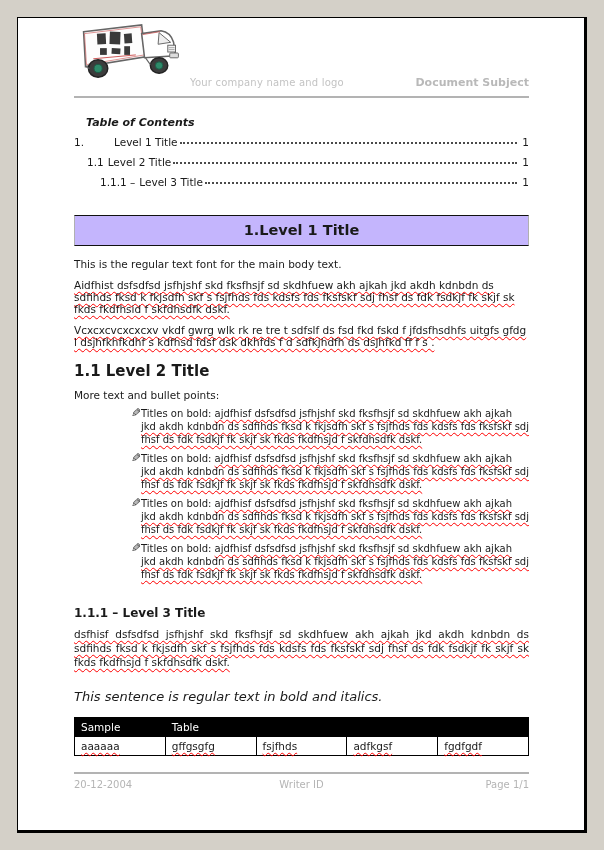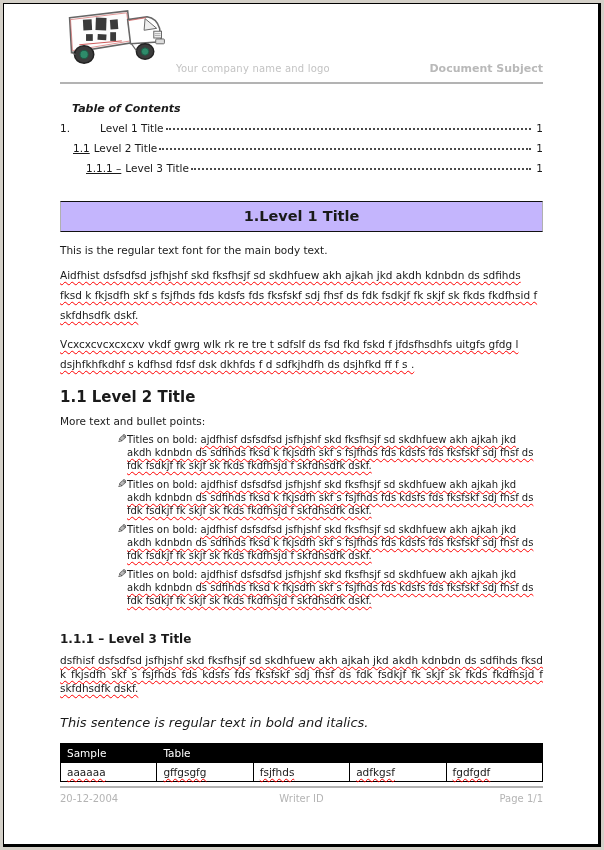--- a/index.html
+++ b/index.html
@@ -1,44 +1,44 @@
 <!DOCTYPE html>
 <html><head>
 <meta charset="utf-8">
 <style>
   html,body{margin:0;padding:0;}
   body{font-family:"DejaVu Sans", sans-serif; background:#d4d0c8;}
-  .viewport{width:604px;height:850px;box-sizing:border-box;background:#d4d0c8;padding:3px;}
+  .viewport{width:604px;height:850px;box-sizing:border-box;background:#d4d0c8;padding:17px;}
   .page{
     box-sizing:border-box;width:100%;height:100%;background:#ffffff;
     border:1px solid #000;border-right:3px solid #000;border-bottom:3px solid #000;
     position:relative;padding:0 55px 0 56px;overflow:hidden;color:#1a1a1a;
   }
   
   .header{position:relative;padding-top:12px;height:66px;}
   .logo{position:absolute;left:3px;top:4px;width:108px;height:60px;}
   .company{position:absolute;left:116px;bottom:8px;font-size:10px;color:#c3c3c3;letter-spacing:.2px;}
   .subject{position:absolute;right:0;bottom:7px;font-size:11px;color:#b9b9b9;font-weight:bold;}
   .hrule{height:2px;background:#b3b3b3;}
   
   .toc{margin-top:18px;}
   .toc-title{font-size:11px;font-style:italic;font-weight:bold;margin-left:12px;}
   .toc-row{display:flex;align-items:baseline;font-size:10.5px;margin-top:7px;line-height:13px;}
   .toc-row .num1{width:40px;display:inline-block;}
   .toc-ind-1{margin-left:13px;}
   .toc-ind-2{margin-left:26px;}
-  .toc-num{margin-right:4px;white-space:pre;text-decoration:underline;}
+  .toc-num{margin-right:4px;white-space:pre;}
   .toc-leader{flex:1;border-bottom:2px dotted #4a4a4a;margin:0 2px;transform:translateY(-2px);}
   .toc-page{width:10px;text-align:right;}
   
   .h1box{margin-top:26px;background:#c4b5fd;border-top:1px solid #111;border-bottom:1px solid #111;
          border-left:1px solid #b0b0b0;border-right:1px solid #b0b0b0;
          text-align:center;font-weight:bold;font-size:14.5px;padding:6px 0 7px 0;}
   .intro{font-size:10.5px;margin-top:12px;}
-  .para{font-size:10.5px;line-height:20px;margin-top:9px;}
+  .para{font-size:10.5px;line-height:12px;margin-top:9px;}
   .sp{text-decoration:underline;text-decoration-style:wavy;text-decoration-color:#ff0000;
       text-decoration-thickness:1px;text-underline-offset:2px;text-decoration-skip-ink:none;}
   .h2{font-size:15px;font-weight:bold;margin-top:14px;}
   .lead{font-size:10.5px;margin-top:9px;}
   ul.blist{list-style:none;margin:6px 0 0 0;padding:0 0 0 45px;}
   ul.blist li{display:flex;margin-top:6px;}
   .bullet-glyph{width:22px;flex:0 0 22px;font-size:12px;line-height:13px;display:inline-block;transform:scaleX(-1);}
   .bullet-body{font-size:10px;line-height:13px;flex:1;}
   .h3{font-size:12px;font-weight:bold;margin-top:25px;}
   .para-just{font-size:10.5px;line-height:14px;margin-top:7px;text-align:justify;}

